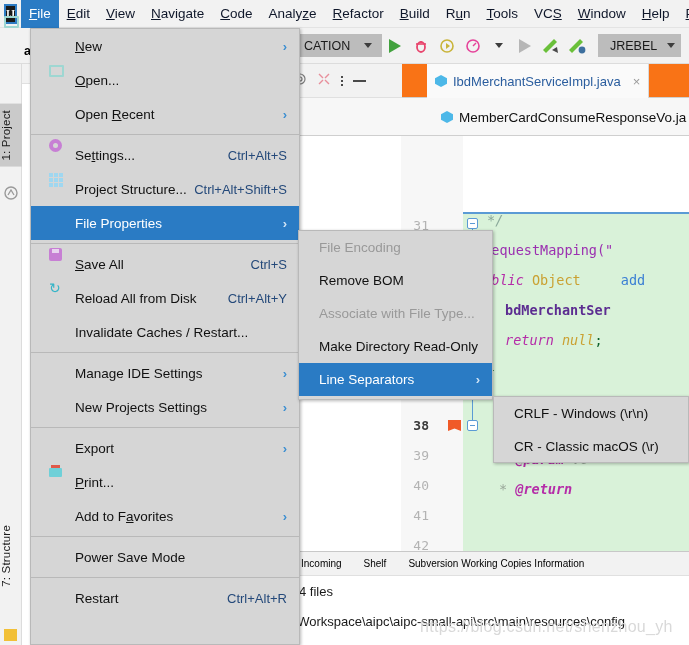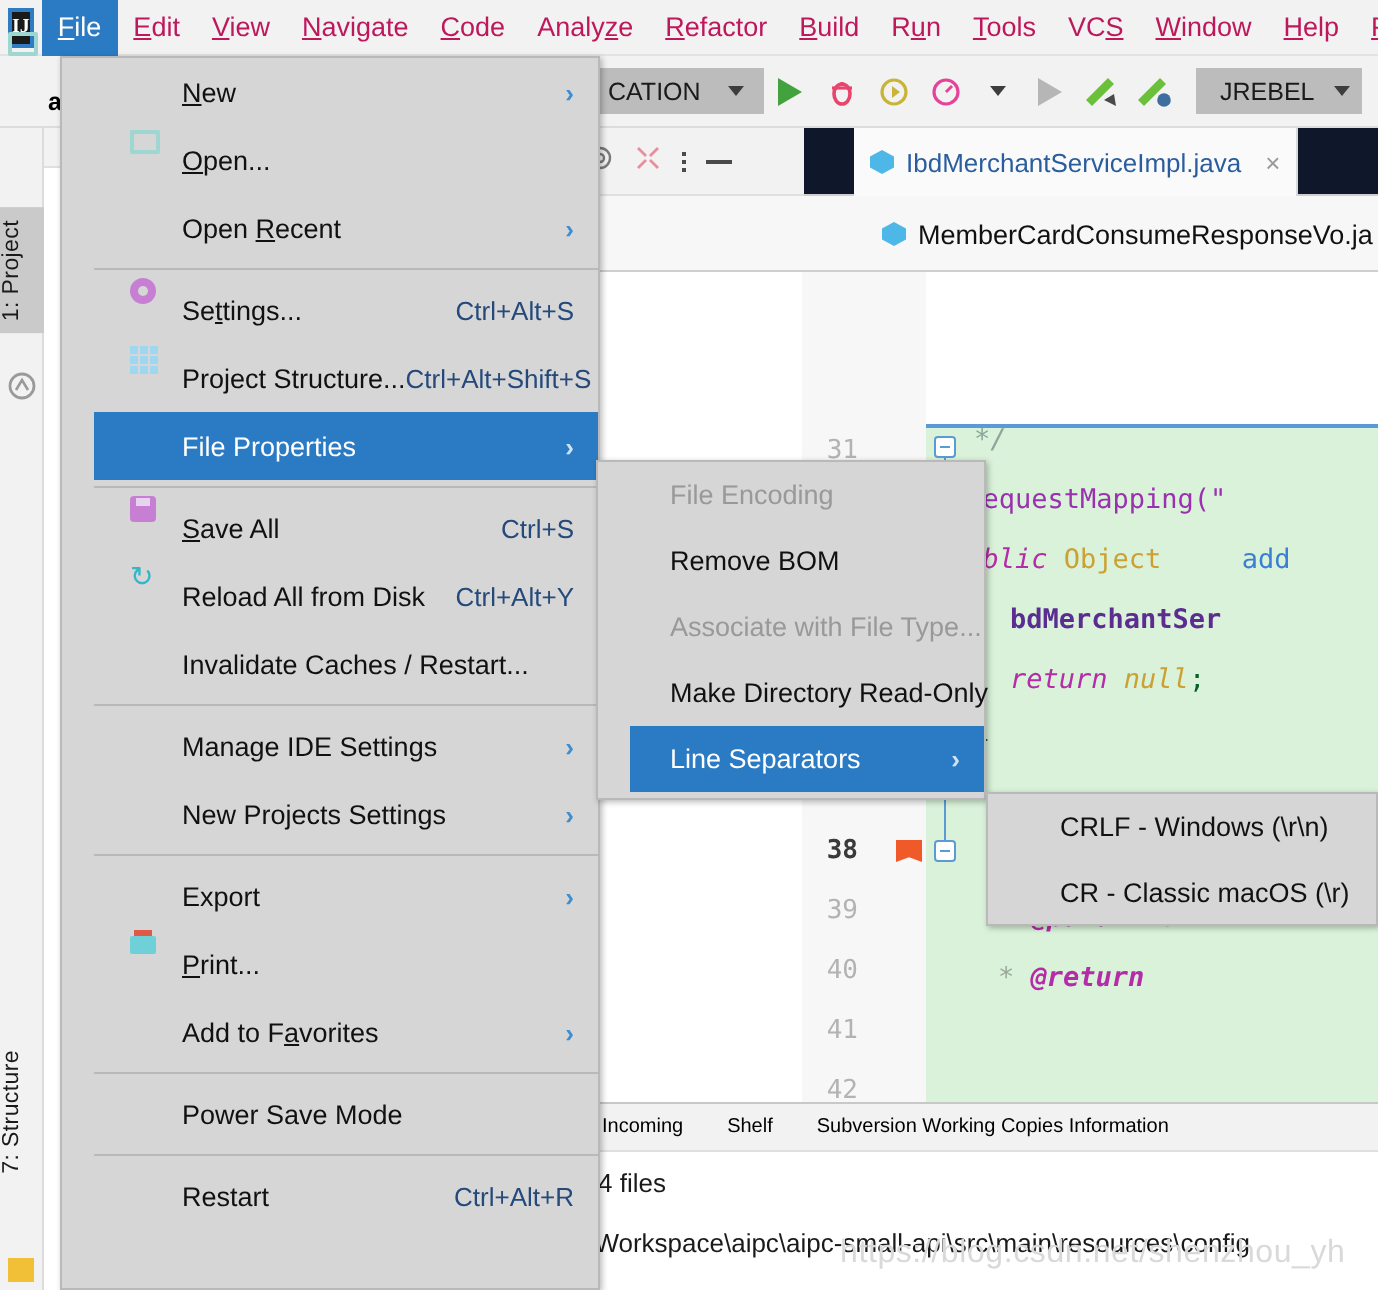--- a/index.html
+++ b/index.html
@@ -21,21 +21,21 @@
   }
   .ij-logo {
     width: 22px; height: 20px; margin-left: 4px; margin-right: 4px;
     background: #1a1a1a; border: 2px solid #2e7cc4;
     color: #fff; font-size: 10px; font-weight: bold;
     display: flex; align-items: center; justify-content: center;
     font-family: "Liberation Serif", serif;
   }
   .menubar-items { display: flex; align-items: center; height: 28px; }
   .mb-item {
-    padding: 5px 8px; font-size: 13.5px; color: #be185d; white-space: nowrap;
+    padding: 5px 8px; font-size: 13.5px; color: #0f172a; white-space: nowrap;
     line-height: 18px;
   }
   .mb-item.active { background: #2a7bc4; color: #fff; }
   .mb-item u { text-decoration: underline; text-underline-offset: 1px; }
 
   
   .toolbar {
     position: absolute; top: 28px; left: 0; width: 689px; height: 36px;
     background: #f2f2f2; display: flex; align-items: center;
     border-bottom: 1px solid #dcdcdc;
@@ -95,21 +95,21 @@
     position:absolute; top:0; left:0; width:113px; height:34px;
     background:#f2f2f2; display:flex; align-items:center; gap:10px;
     padding-left:4px; border-bottom:1px solid #e0e0e0;
   }
   .minus-ico { width:13px; height:2px; background:#4a4a4a; }
   .dots-ico { display:flex; flex-direction:column; gap:2px; }
   .dots-ico i { width:2px; height:2px; background:#4a4a4a; display:block; }
 
   .tabrow {
     position:absolute; left:113px; top:0; width:287px; height:34px;
-    background:#0f172a; border-bottom:1px solid #cfcfcf;
+    background:#f97316; border-bottom:1px solid #cfcfcf;
   }
   .etab {
     position:absolute; top:0; height:34px; background:#fafafa;
     display:flex; align-items:center; gap:6px; padding:0 8px;
     border-right:1px solid #d9d9d9; font-size:13px; color:#2a5d9e;
   }
   .cube {
     width:12px;height:12px;background:#4db8e8;border-radius:2px;
     transform: rotate(0deg); flex: none;
     clip-path: polygon(50% 0%, 100% 27%, 100% 73%, 50% 100%, 0% 73%, 0% 27%);
@@ -175,21 +175,21 @@
   }
   .bw-line { position:absolute; left:10px; font-size:13px; color:#1a1a1a; }
   .watermark {
     position:absolute; left:420px; top:618px; font-size:16px;
     color:#d9d9d9; white-space:nowrap; letter-spacing:.3px;
   }
 
   
   .menu {
     position:absolute; background:#d6d6d6; border:1px solid #b9b9b9;
-    box-shadow: 1px 1px 3px rgba(0,0,0,.28); z-index: 50; padding-left: 16px;
+    box-shadow: 1px 1px 3px rgba(0,0,0,.28); z-index: 50;
   }
   #file-menu { left:30px; top:28px; width:270px; height:617px; }
   .mi {
     position:relative; display:flex; align-items:center; height:34px;
     padding-left:44px; padding-right:12px; font-size:13.5px; color:#111;
     white-space:nowrap;
   }
   .mi.sel { background:#2a7bc4; color:#fff; }
   .mi.dim { color:#999; }
   .mi .accel { margin-left:auto; font-size:13px; color:#24497a; }

